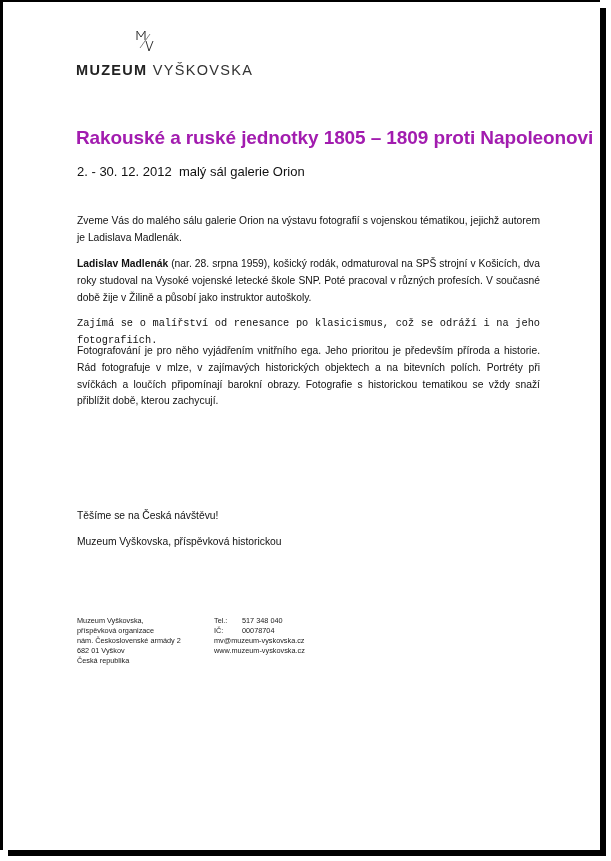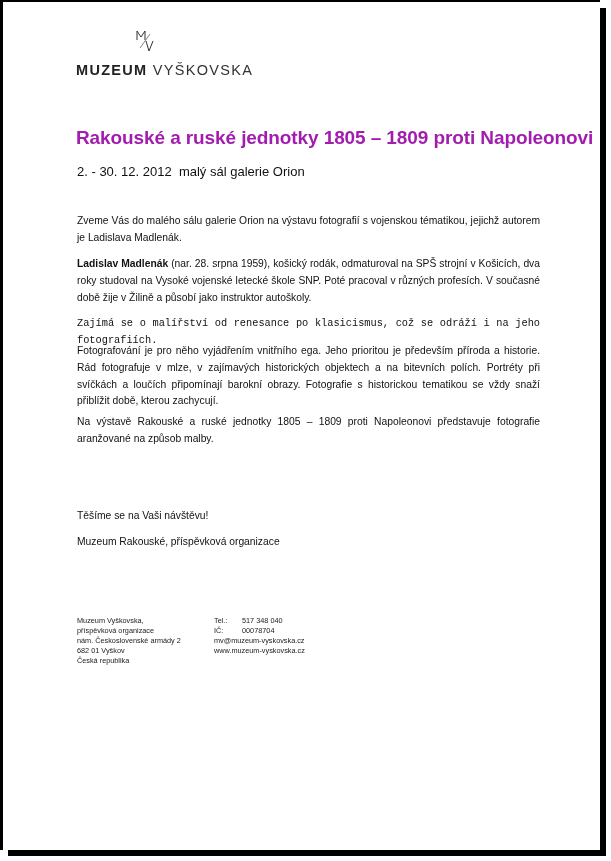--- a/index.html
+++ b/index.html
@@ -54,24 +54,23 @@
     </div>
   </div>
 
   <div class="title">Rakouské a ruské jednotky 1805 – 1809 proti Napoleonovi</div>
   <div class="subtitle">2. - 30. 12. 2012  malý sál galerie Orion</div>
 
   <div class="body-text p1">Zveme Vás do malého sálu galerie Orion na výstavu fotografií s vojenskou tématikou, jejichž autorem je Ladislava Madlenák.</div>
   <div class="body-text p2"><b class="name">Ladislav Madlenák</b><span> (nar. 28. srpna 1959), košický rodák, odmaturoval na SPŠ strojní v Košicích, dva roky studoval na Vysoké vojenské letecké škole SNP. Poté pracoval v různých profesích. V současné době žije v Žilině a působí jako instruktor autoškoly.</span></div>
   <div class="body-text p3">Zajímá se o malířství od renesance po klasicismus, což se odráží i na jeho fotografiích.</div>
   <div class="body-text p4">Fotografování je pro něho vyjádřením vnitřního ega. Jeho prioritou je především příroda a historie. Rád fotografuje v mlze, v zajímavých historických objektech a na bitevních polích. Portréty při svíčkách a loučích připomínají barokní obrazy. Fotografie s historickou tematikou se vždy snaží přiblížit době, kterou zachycují.</div>
-  <div class="body-text p5">Na výstavě Rakouské a ruské jednotky 1805 – 1809 proti Napoleonovi představuje fotografie aranžované na způsob malby.</div>
 
-  <div class="body-text closing1">Těšíme se na Vaši návštěvu!</div>
-  <div class="body-text closing2">Muzeum Rakouské, příspěvková organizace</div>
+  <div class="body-text closing1">Těšíme se na Česká návštěvu!</div>
+  <div class="body-text closing2">Muzeum Vyškovska, příspěvková historickou</div>
 
   <div class="footer-left">
     <div>Muzeum Vyškovska,</div>
     <div>příspěvková organizace</div>
     <div>nám. Československé armády 2</div>
     <div>682 01 Vyškov</div>
     <div>Česká republika</div>
   </div>
 
   <div class="footer-right">

